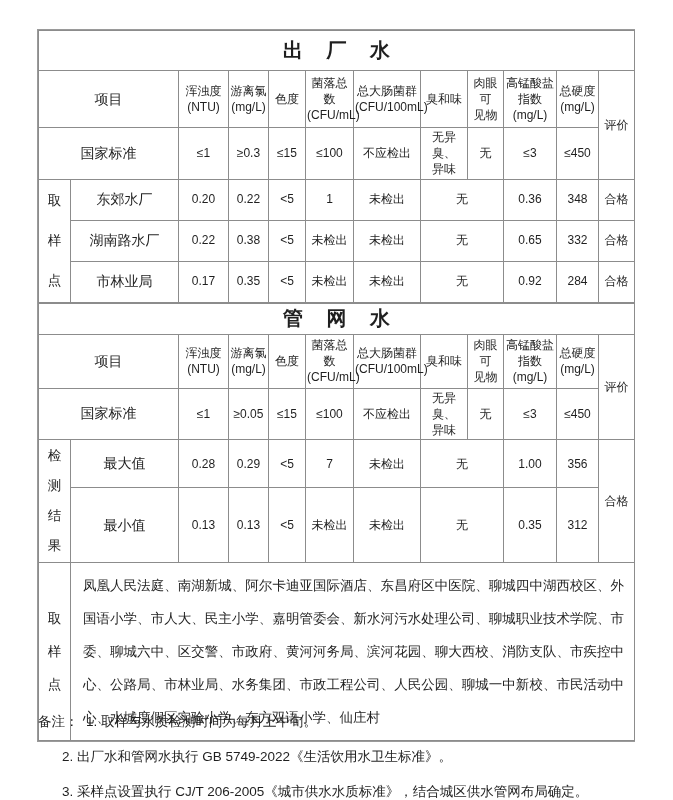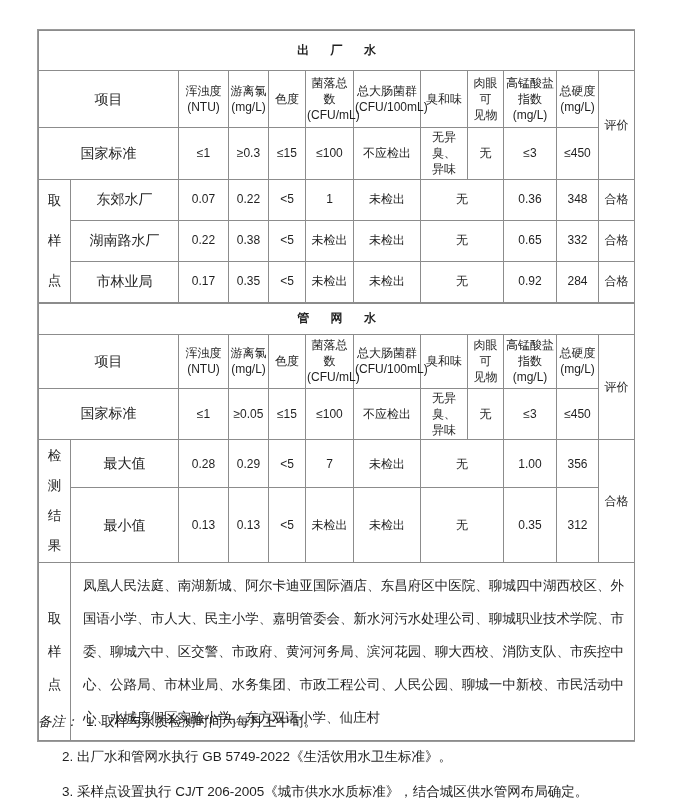--- a/index.html
+++ b/index.html
@@ -18,21 +18,21 @@
     width:100%; border-collapse:collapse; table-layout:fixed;
   }
   td {
     border:1px solid #8c8c8c;
     text-align:center; vertical-align:middle;
     font-size:12px; line-height:1.35;
     white-space:pre-line; padding:1px;
     color:#1f1f1f;
   }
   .title {
-    font-size:12px; font-weight:600; letter-spacing:9px; text-indent:9px;
+    font-size:20px; font-weight:600; letter-spacing:9px; text-indent:9px;
   }
   .lbl { font-size:14px; }
   .hdr { font-size:12px; }
   .val { font-size:12px; }
 
   
   .vlab  { font-size:13.5px; }
   .vlab3a { line-height:40px; }
   .vlab4  { line-height:30px; }
   .vlab3b { line-height:33px; }
@@ -55,21 +55,21 @@
     font-size:13.5px; line-height:33px;
     padding:6px 10px 6px 12px; white-space:normal;
     vertical-align:middle;
   }
 
   .notes {
     position:absolute; left:38px; top:704px; width:600px;
     font-size:13.5px; color:#1f1f1f;
   }
   .note-line { line-height:35px; white-space:nowrap; }
-  .note-label { display:inline-block; width:48px;font-style:italic; }
+  .note-label { display:inline-block; width:48px; }
   .indent { margin-left:24px; }
 </style>
 </head>
 <body>
 
 <div class="sheet">
   <div class="tables">
 
     <table>
       <colgroup>
@@ -122,21 +122,21 @@
 异味</td>
         <td class="val">无</td>
         <td class="val">≤3</td>
         <td class="val">≤450</td>
       </tr>
       <tr class="tr-t1-d">
         <td rowspan="3" class="vlab vlab3a">取
 样
 点</td>
         <td class="lbl">东郊水厂</td>
-        <td class="val">0.07</td>
+        <td class="val">0.20</td>
         <td class="val">0.22</td>
         <td class="val">&lt;5</td>
         <td class="val">1</td>
         <td class="val">未检出</td>
         <td colspan="2" class="val">无</td>
         <td class="val">0.36</td>
         <td class="val">348</td>
         <td class="val">合格</td>
       </tr>
       <tr class="tr-t1-d">

